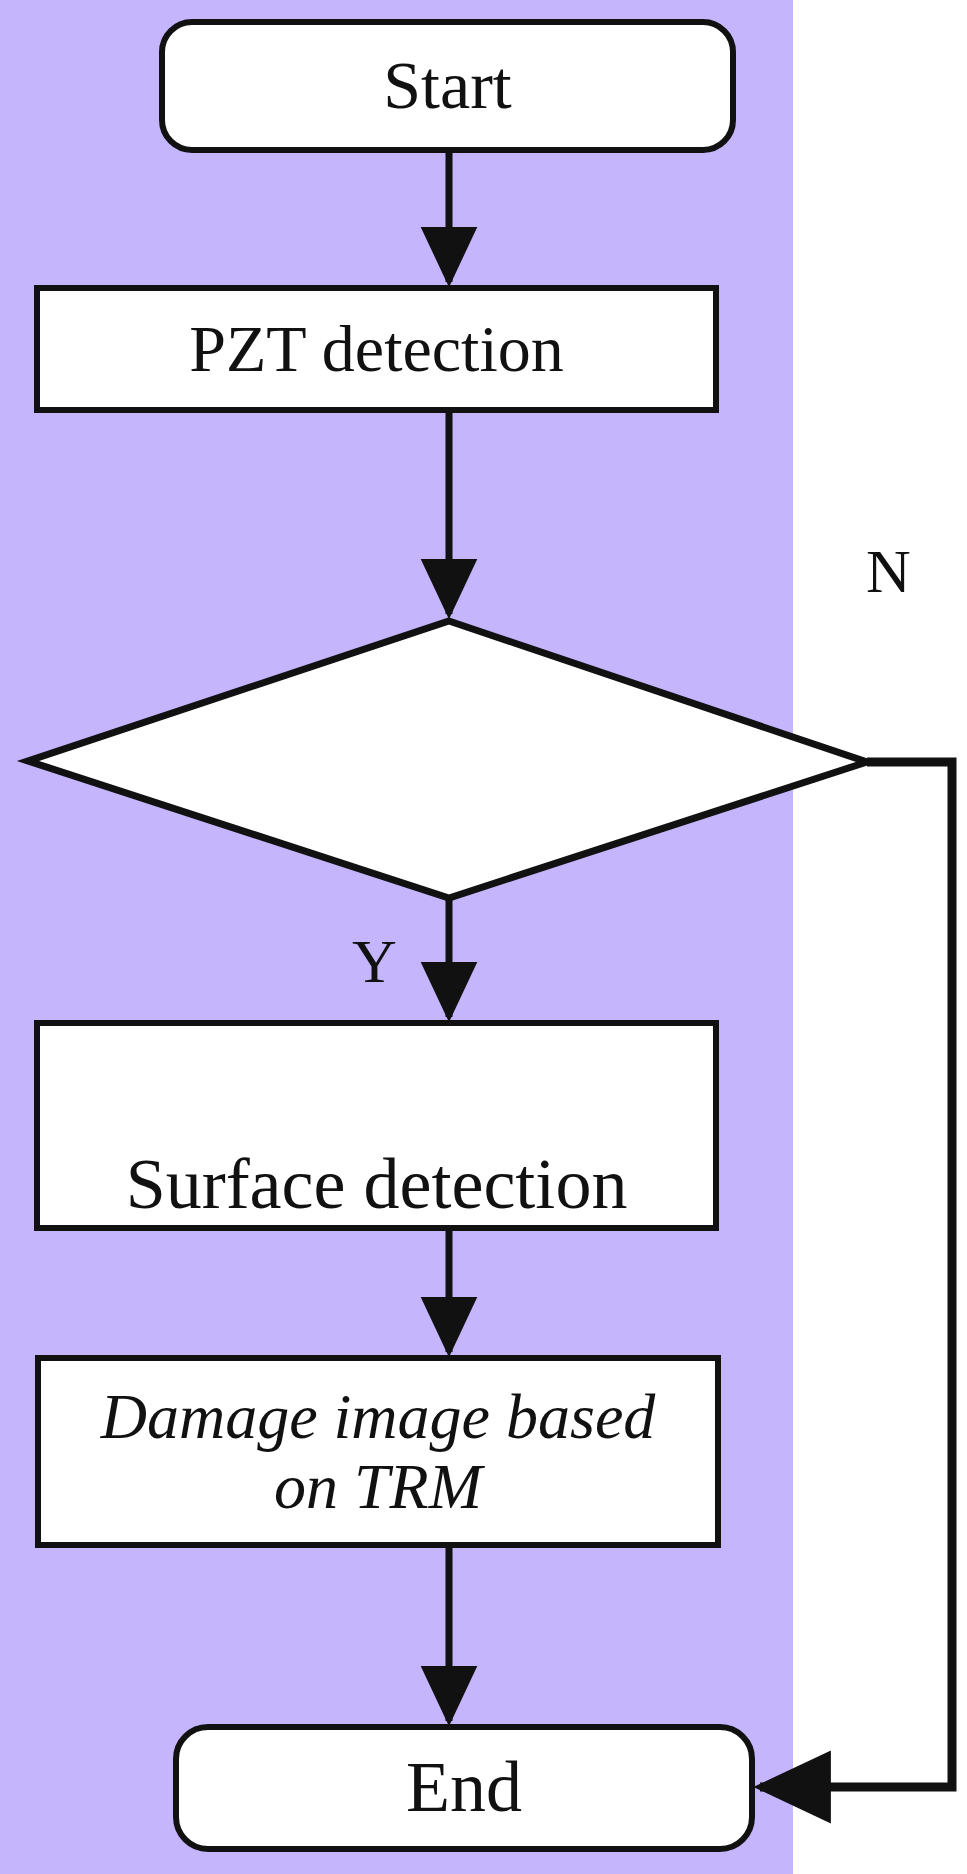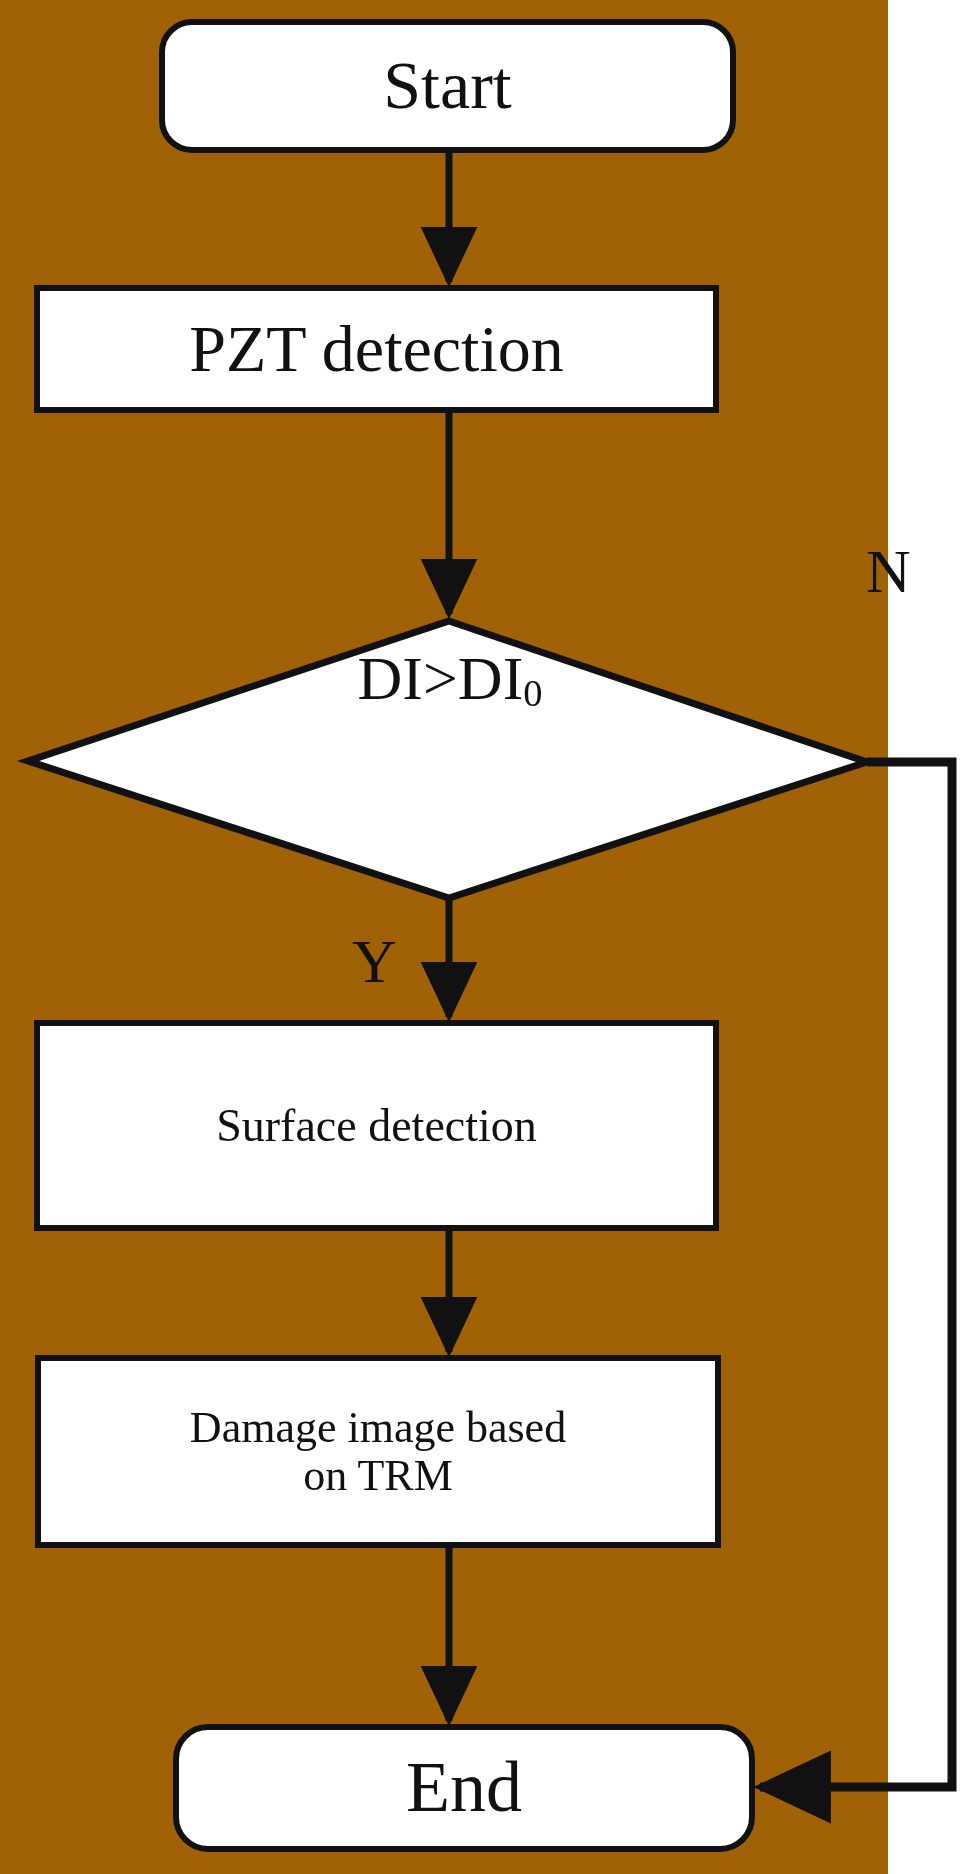--- a/index.html
+++ b/index.html
@@ -9,23 +9,23 @@
   }
   body {
     width: 967px;
     height: 1874px;
     font-family: "Liberation Serif", "DejaVu Serif", serif;
     color: #000000;
     overflow: hidden;
   }
   #flowchart-root {
     position: relative;
-    width: 888px;
+    width: 793px;
     height: 1874px;
-    background: #a16207;
+    background: #c4b5fd;
   }
   #flow-svg {
     position: absolute;
     left: 0;
     top: 0;
     width: 967px;
     height: 1874px;
   }
   .node-label {
     position: absolute;
@@ -41,22 +41,22 @@
   }
   .edge-label {
     position: absolute;
     color: #111111;
     font-family: "Liberation Serif", "DejaVu Serif", serif;
     line-height: 1;
   }
   .lbl-start   { left:162px; top:22px;   width:571px; height:128px; font-size:68px; }
   .lbl-pzt     { left:37px;  top:288px;  width:679px; height:122px; font-size:66px;text-align:right; }
   .lbl-decide  { left:180px; top:600px;  width:540px; height:160px; font-size:62px; }
-  .lbl-surface { left:37px;  top:1023px; width:679px; height:205px; font-size:46px; }
-  .lbl-damage  { left:38px;  top:1358px; width:680px; height:187px; font-size:44px; }
+  .lbl-surface { left:37px;  top:1082px; width:679px; height:205px; font-size:72px; }
+  .lbl-damage  { left:38px;  top:1358px; width:680px; height:187px; font-size:64px;font-style:italic; }
   .lbl-end     { left:176px; top:1727px; width:576px; height:122px; font-size:72px; }
 
   .lbl-yes { left:352px; top:930px; font-size:62px; }
   .lbl-no  { left:866px; top:540px; font-size:62px; }
 
   .sub {
     font-size: 0.62em;
     vertical-align: -0.18em;
   }
 </style>
@@ -94,23 +94,20 @@
 
     <line x1="449" y1="1545" x2="449" y2="1721" stroke="#111111" stroke-width="7" marker-end="url(#arrow)"></line>
 
     <polyline points="867,762 952,762 952,1787 760,1787" fill="none" stroke="#111111" stroke-width="9" marker-end="url(#arrow)"></polyline>
   </svg>
 
   <div class="node-label lbl-start">Start</div>
 
   <div class="node-label lbl-pzt">PZT detection</div>
 
-  <div class="node-label lbl-decide">
-    <span><span>DI&gt;DI</span><span class="sub">0</span></span>
-  </div>
 
   <div class="node-label lbl-surface">Surface detection</div>
 
   <div class="node-label lbl-damage">Damage image based
 on TRM</div>
 
   <div class="node-label lbl-end">End</div>
 
   <div class="edge-label lbl-yes">Y</div>
 

